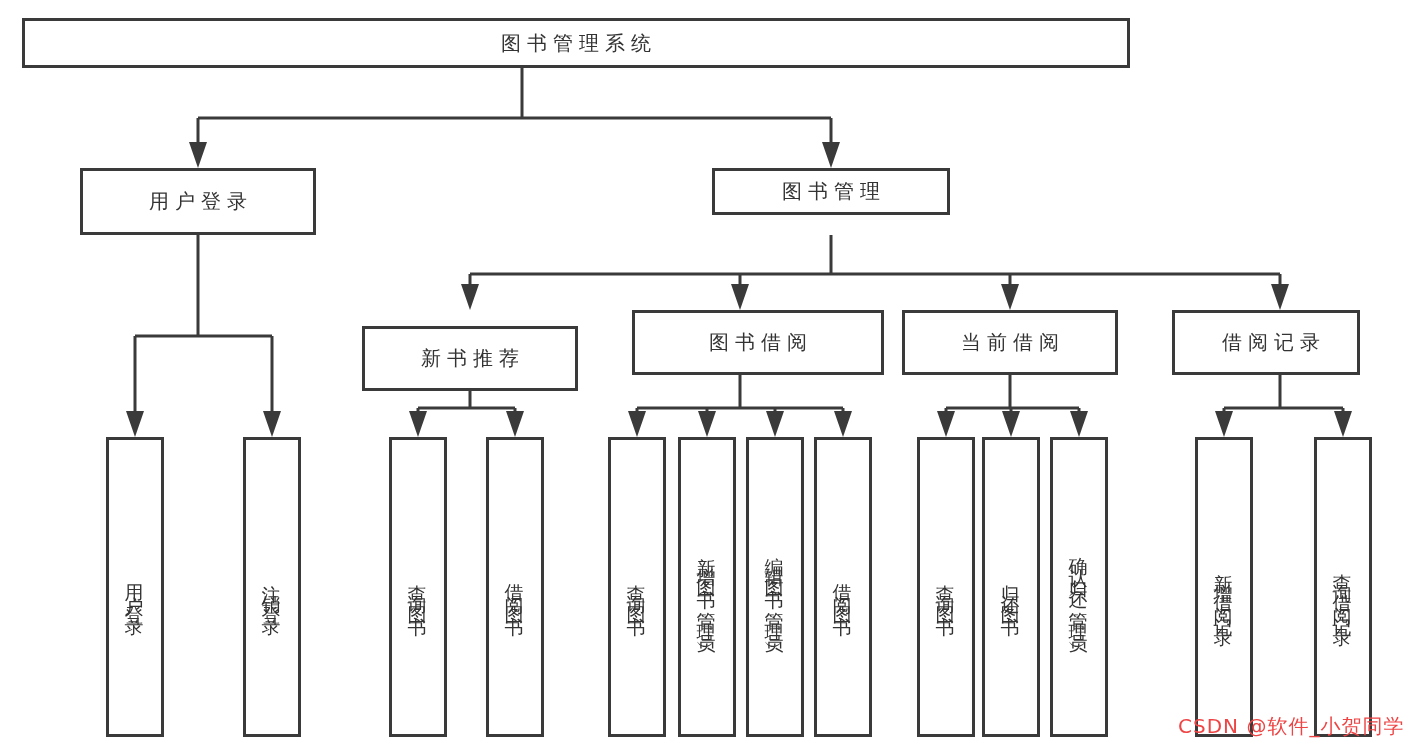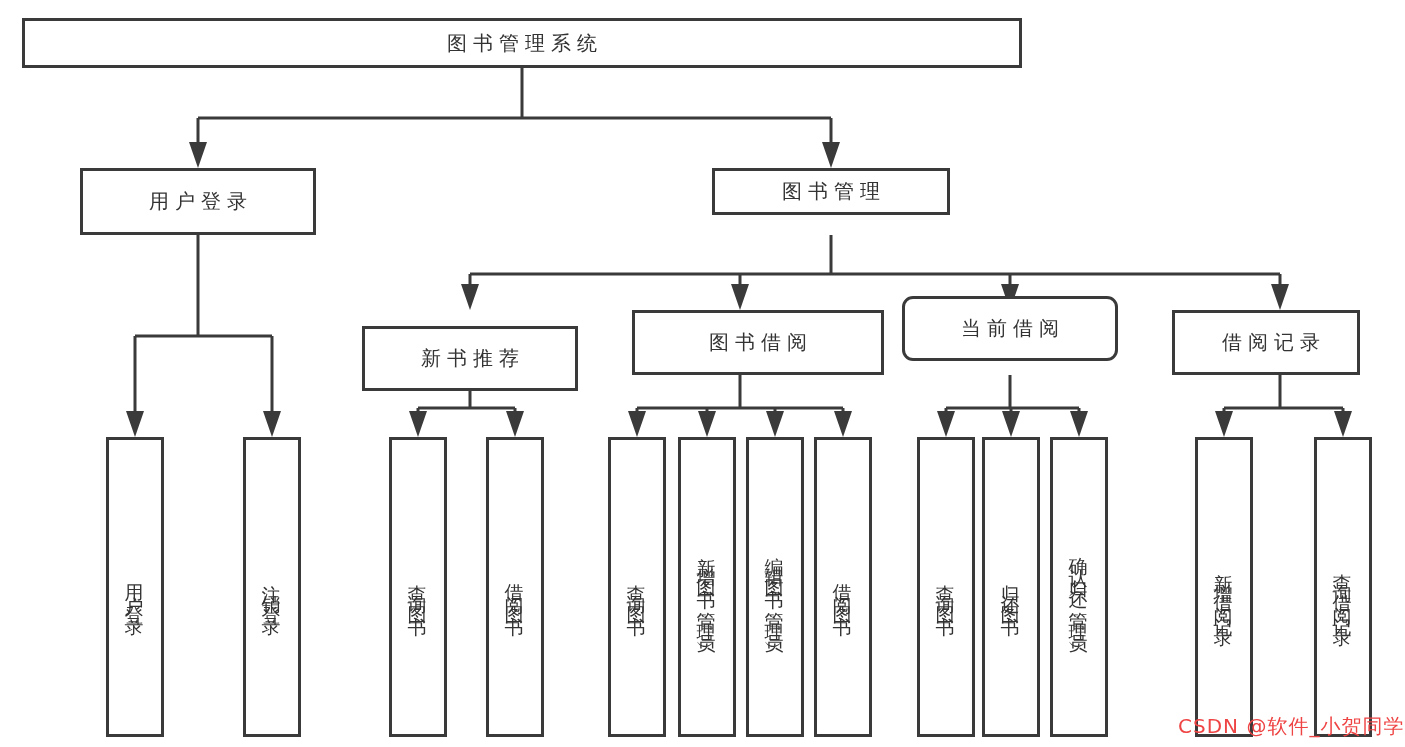--- a/index.html
+++ b/index.html
@@ -78,28 +78,28 @@
       <polygon points="766,411 784,411 775,437"></polygon>
       <polygon points="834,411 852,411 843,437"></polygon>
       <polygon points="937,411 955,411 946,437"></polygon>
       <polygon points="1002,411 1020,411 1011,437"></polygon>
       <polygon points="1070,411 1088,411 1079,437"></polygon>
       <polygon points="1215,411 1233,411 1224,437"></polygon>
       <polygon points="1334,411 1352,411 1343,437"></polygon>
     </g>
   </svg>
 
-  <div class="box" style="left:22px;top:18px;width:1000px;height:50px;">图书管理系统</div>
+  <div class="box" style="left:22px;top:18px;width:1108px;height:50px;">图书管理系统</div>
 
   <div class="box" style="left:80px;top:168px;width:236px;height:67px;">用户登录</div>
   <div class="box" style="left:712px;top:168px;width:238px;height:47px;">图书管理</div>
 
   <div class="box" style="left:362px;top:310px;width:216px;height:65px;margin-top:16px;">新书推荐</div>
   <div class="box" style="left:632px;top:310px;width:252px;height:65px;">图书借阅</div>
-  <div class="box" style="left:902px;top:296px;width:216px;height:65px;border-radius:11px;">当前借阅</div>
+  <div class="box" style="left:902px;top:310px;width:216px;height:65px;">当前借阅</div>
   <div class="box" style="left:1172px;top:310px;width:188px;height:65px;padding-left:16px;">借阅记录</div>
 
   <div class="vbox" style="left:106px;top:437px;width:58px;height:300px;">用户登录</div>
   <div class="vbox" style="left:243px;top:437px;width:58px;height:300px;">注销登录</div>
 
   <div class="vbox" style="left:389px;top:437px;width:58px;height:300px;">查询图书</div>
   <div class="vbox" style="left:486px;top:437px;width:58px;height:300px;">借阅图书</div>
 
   <div class="vbox" style="left:608px;top:437px;width:58px;height:300px;">查询图书</div>
   <div class="vbox" style="left:678px;top:437px;width:58px;height:300px;">新增图书（管理员）</div>

